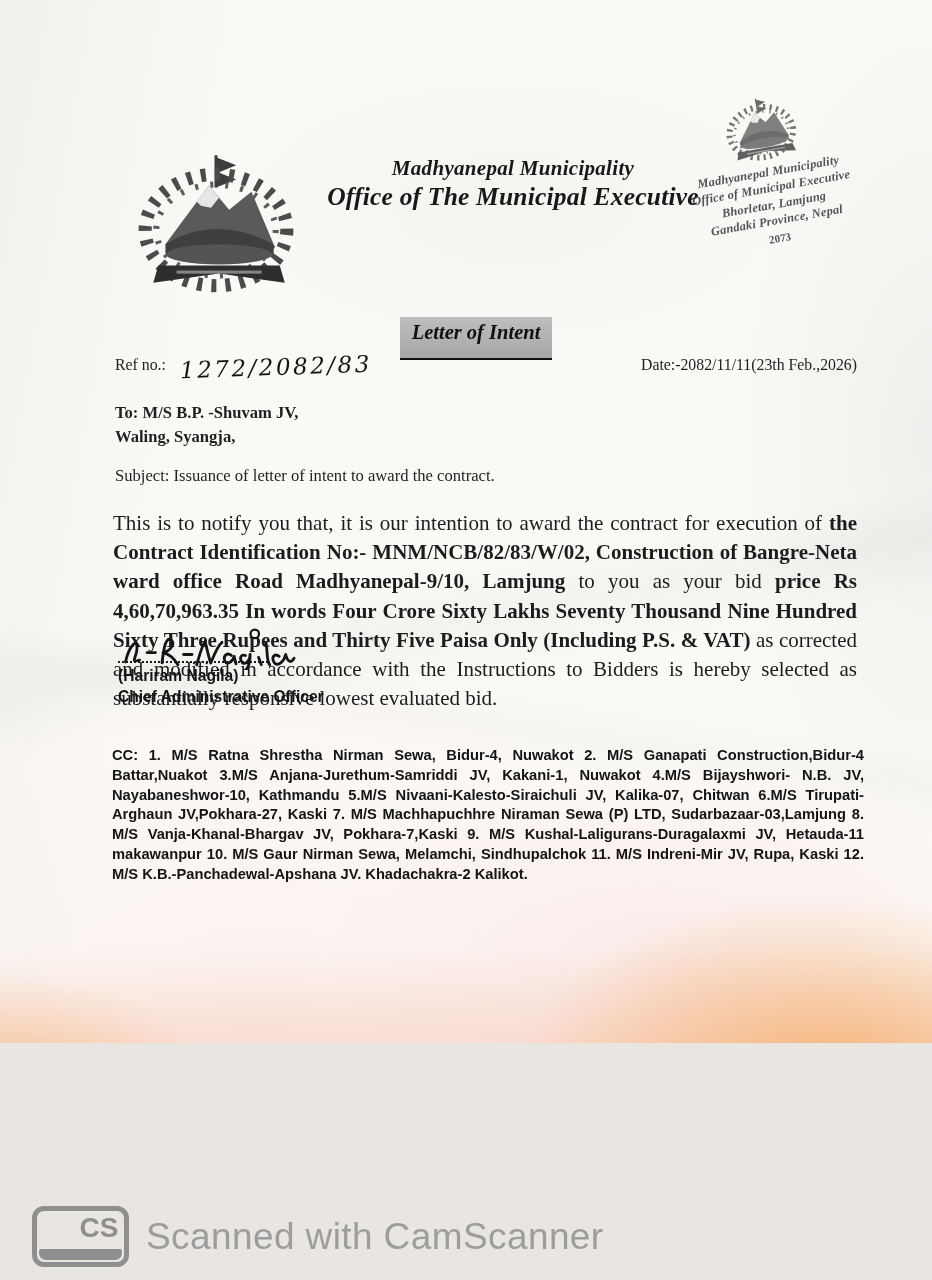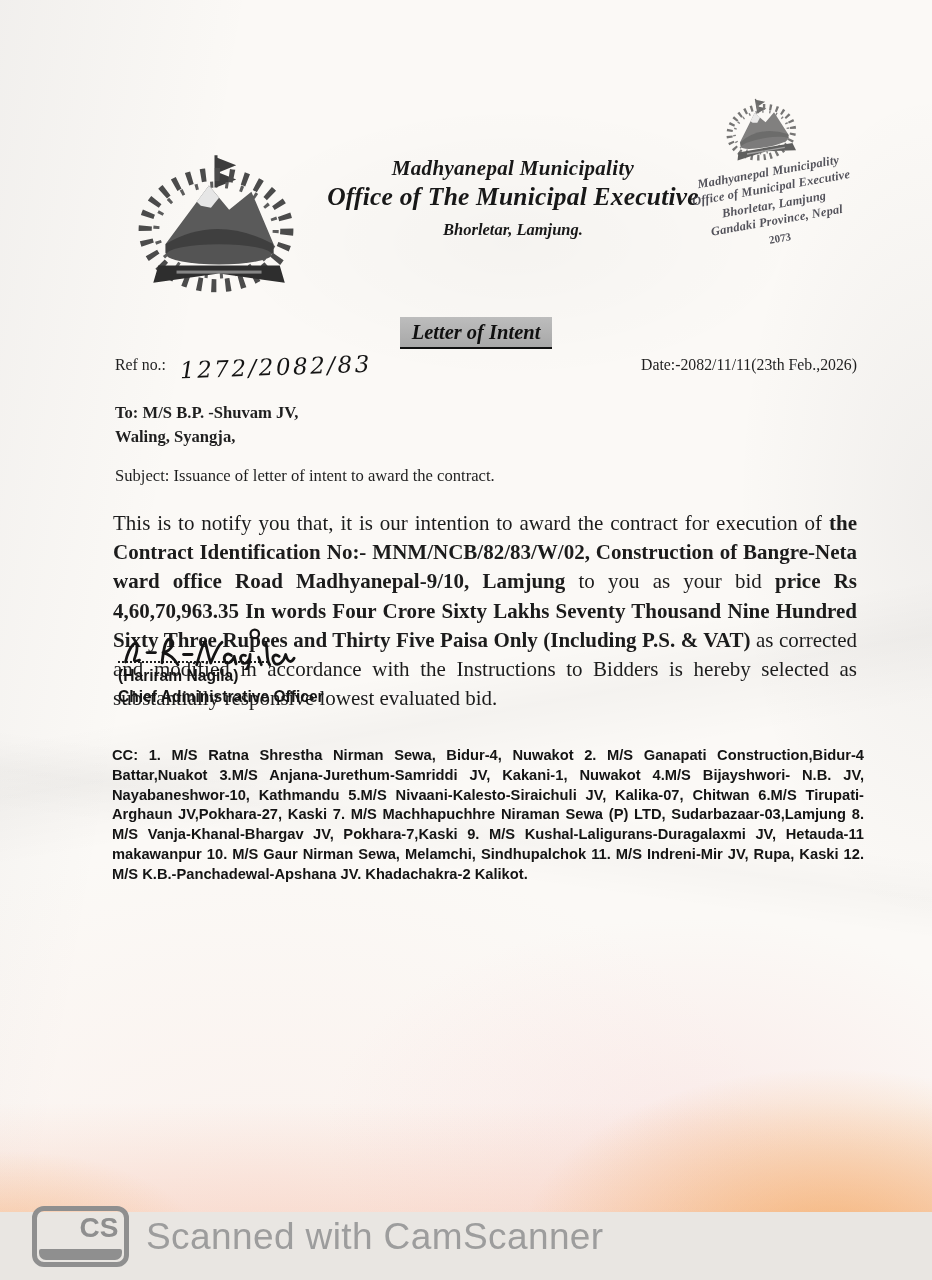--- a/index.html
+++ b/index.html
@@ -1,18 +1,18 @@
 <!DOCTYPE html>
 <html><head>
 <meta charset="utf-8">
 <style>
   html,body{margin:0;padding:0;}
   body{width:932px;height:1280px;overflow:hidden;background:#e9e6e2;}
   .page{
-    position:relative;width:932px;height:1212px;
+    position:relative;width:932px;height:1043px;
     font-family:"Liberation Serif",serif;color:#1f1f1f;
     background-color:#fbf9f6;
     background-image:
       radial-gradient(ellipse 430px 250px at 89% 103%, rgba(243,152,58,.58), rgba(243,152,58,0) 72%),
       radial-gradient(ellipse 260px 130px at 1% 103%, rgba(243,152,58,.32), rgba(243,152,58,0) 75%),
       linear-gradient(to top, rgba(246,188,165,.38), rgba(246,188,165,0) 9%),
       radial-gradient(ellipse 520px 300px at 74% 93%, rgba(248,206,206,.32), rgba(248,206,206,0) 70%),
       radial-gradient(ellipse 700px 460px at 28% 98%, rgba(250,228,222,.35), rgba(250,228,222,0) 75%),
       linear-gradient(100deg, rgba(60,60,70,.05) 0%, rgba(60,60,70,0) 22%),
       radial-gradient(ellipse 280px 600px at 100% 42%, rgba(60,60,70,.055), rgba(60,60,70,0) 70%),
@@ -34,21 +34,21 @@
   
   .stamp{position:absolute;left:648px;top:96px;width:240px;text-align:center;
     transform:rotate(-10deg);color:#45454e;font-style:italic;font-weight:bold;opacity:.92;}
   .stamp svg{width:92px;height:64px;opacity:.82;}
   .stamp .sline{font-size:12.4px;line-height:1.32;letter-spacing:.2px;}
   .stamp .syear{font-size:11px;margin-top:3px;font-style:normal;}
 
   
   .title-row{position:absolute;top:317px;left:0;width:952px;text-align:center;}
   .title-hl{display:inline-block;background:linear-gradient(180deg,#bdbdbd,#a8a8a8);
-    padding:4px 12px 3px;font-size:20.5px;font-weight:bold;font-style:italic;color:#101010;
+    padding:4px 12px 14px;font-size:20.5px;font-weight:bold;font-style:italic;color:#101010;
     border-bottom:2.5px solid #101010;}
 
   
   .refdate{position:absolute;top:356px;left:115px;width:742px;display:flex;
     justify-content:space-between;align-items:flex-start;font-size:15.8px;}
   .ref{display:flex;align-items:flex-start;}
   .ref-value{font-size:23px;font-style:italic;margin-left:14px;margin-top:-2px;
     letter-spacing:2.5px;transform:rotate(-2deg);font-family:"DejaVu Serif",serif;color:#141414;}
   .date{font-size:15.8px;}
 
@@ -103,21 +103,20 @@
 
   <div class="logo">
     <svg width="172" height="144" viewBox="0 0 170 140">
         <use href="#emblem"></use>
       </svg>
   </div>
   <div class="org-block">
     <div class="org1">Madhyanepal Municipality</div>
     <div class="org2">Office of  The Municipal Executive</div>
     <div class="addr">
-      <div>Bhorletar, Lamjung.</div>
     </div>
   </div>
 
   <div class="stamp">
     <svg viewBox="0 0 170 140">
         <use href="#emblem"></use>
       </svg>
     <div class="sline">Madhyanepal Municipality</div>
     <div class="sline">Office of Municipal Executive</div>
     <div class="sline">Bhorletar, Lamjung</div>

